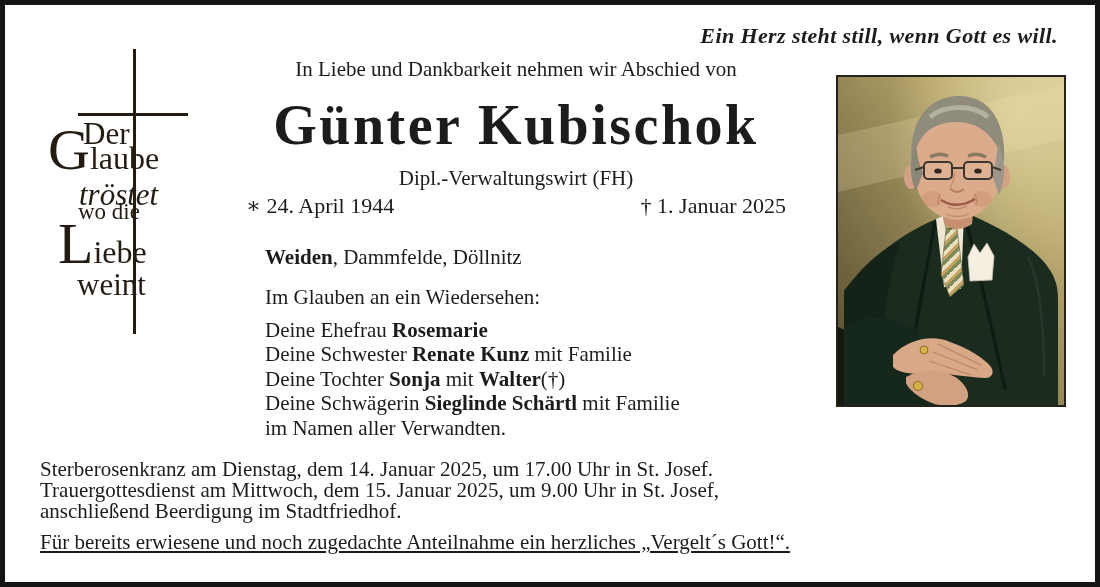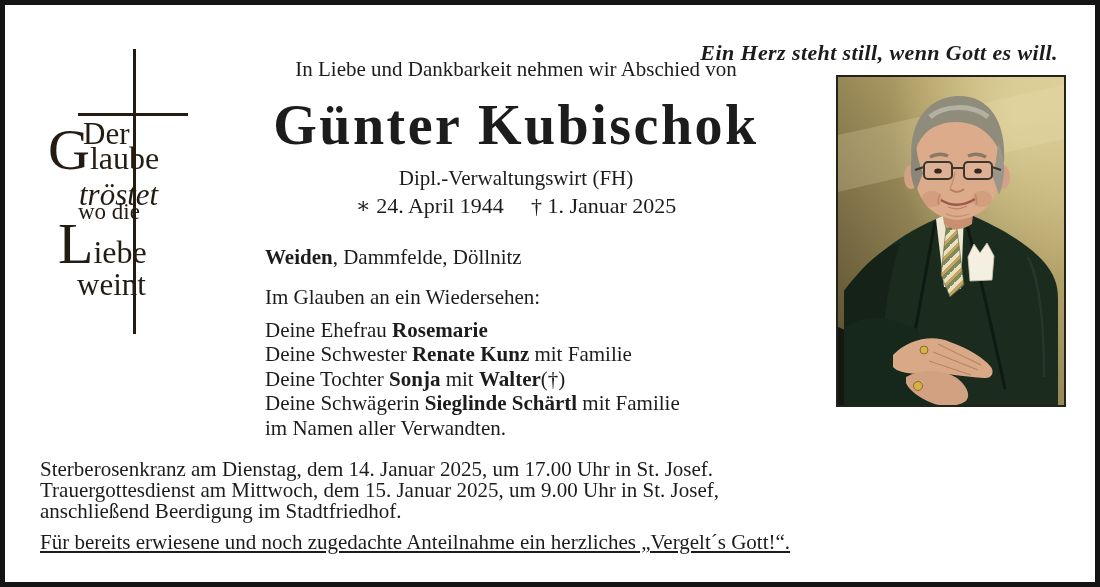--- a/index.html
+++ b/index.html
@@ -12,21 +12,21 @@
     overflow:hidden;
   }
   .frame{
     position:absolute;inset:0;
     border:5px solid #141414;
     pointer-events:none;
     z-index:50;
   }
   
   .quote{
-    position:absolute;top:40px;right:42px;
+    position:absolute;top:23px;right:42px;
     font-size:22px;font-weight:bold;font-style:italic;
     letter-spacing:0.4px;
   }
   
   .cross{position:absolute;left:0;top:0;width:230px;height:360px;margin-left:8px;}
   .cross-v{position:absolute;left:125px;top:49px;width:3px;height:285px;background:#241c12;}
   .cross-h{position:absolute;left:70px;top:113px;width:110px;height:3px;background:#241c12;}
   .cw{position:absolute;line-height:1;color:#241c12;white-space:nowrap;z-index:2;}
   .cw-der{left:75px;top:118px;font-size:31px;}
   .cw-glaube{left:40px;top:121px;font-size:32px;}
@@ -40,21 +40,21 @@
   .intro{position:absolute;top:56px;left:0;width:100%;font-size:21px;line-height:26px;}
   .deceased-name{
     position:absolute;top:94px;left:0;width:100%;
     font-size:56px;font-weight:bold;letter-spacing:2.5px;line-height:62px;
     white-space:nowrap;
   }
   .profession{position:absolute;top:166px;left:0;width:100%;font-size:21px;line-height:25px;}
   .dates{
     position:absolute;top:193px;left:0;width:100%;
     font-size:22px;line-height:26px;
-    display:flex;justify-content:center;gap:27px;white-space:nowrap;
+    display:flex;justify-content:space-between;gap:27px;white-space:nowrap;
   }
   
   .residence{position:absolute;left:265px;top:245px;font-size:21px;line-height:24.5px;}
   .family{position:absolute;left:265px;top:285px;font-size:21px;line-height:24.5px;}
   .family .heading{margin-bottom:8px;}
   .services{position:absolute;left:40px;top:459px;font-size:21px;line-height:21px;}
   .thanks{position:absolute;left:40px;top:532px;font-size:21px;line-height:21px;text-decoration:underline;}
   b{font-weight:bold;}
   
   .photo{

